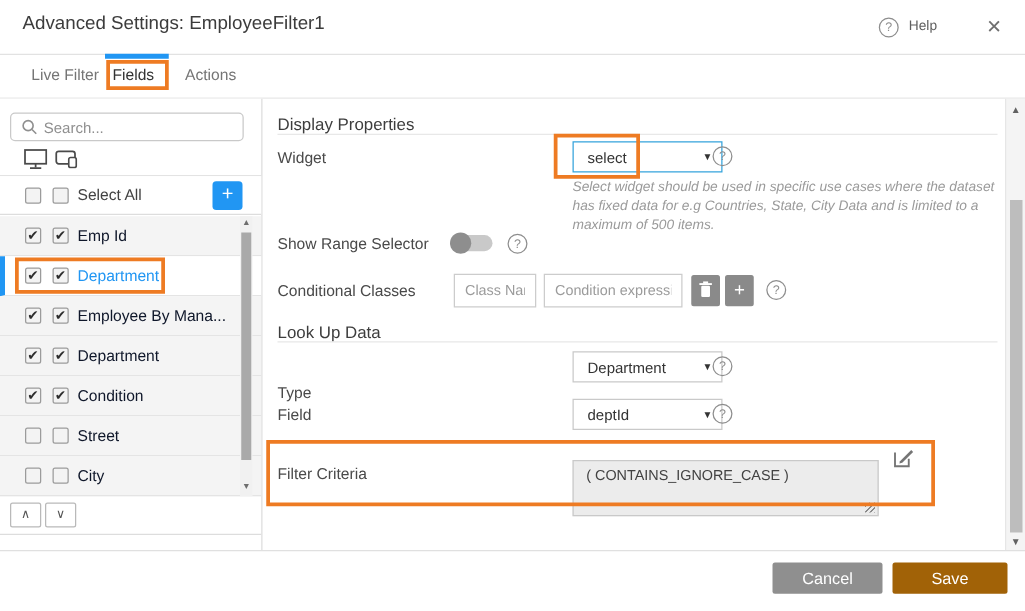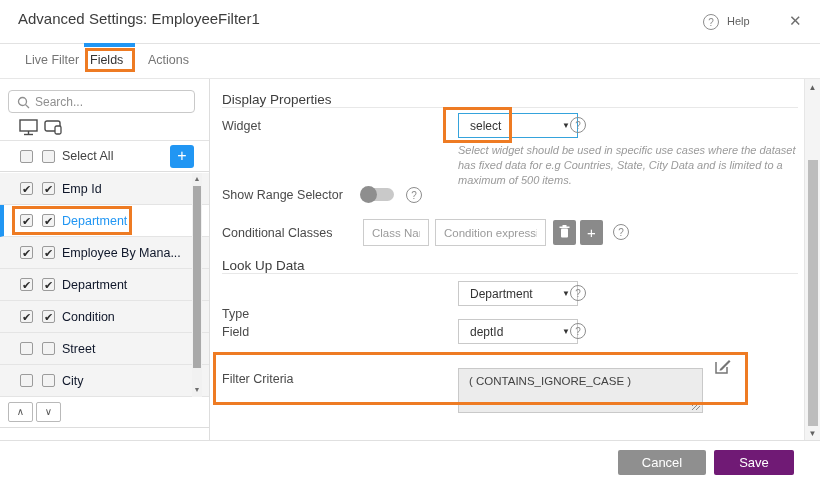--- a/index.html
+++ b/index.html
@@ -81,21 +81,21 @@
   
   .main-scroll { left:804px; top:79px; width:16px; height:361px; background:#f4f4f4; border-left:1px solid #e6e6e6; }
   .main-scroll .thumb { position:absolute; left:3px; top:81px; width:10px; height:266px; background:#bdbdbd; }
   .main-scroll .sa { position:absolute; left:0; width:15px; text-align:center; font-size:8px; color:#616161; }
 
   
   .footer-border { left:0; top:440px; width:820px; height:1px; background:#e0e0e0; }
   .btn { position:absolute; top:450px; height:25px; border:none; border-radius:2px; color:#fff; font-size:13px;
     font-family:"Liberation Sans", sans-serif; cursor:pointer; }
   .btn-cancel { left:618px; width:88px; background:#8f8f8f; }
-  .btn-save { left:714px; width:80px; background:#701a75; }
+  .btn-save { left:714px; width:92px; background:#a16207; }
 </style>
 </head>
 <body>
 
 <div class="abs dlg-title">Advanced Settings: EmployeeFilter1</div>
 <div class="abs help-circle hdr-help-icon">?</div>
 <div class="abs hdr-help-label">Help</div>
 <div class="abs hdr-close">✕</div>
 <div class="abs hdr-border"></div>
 

